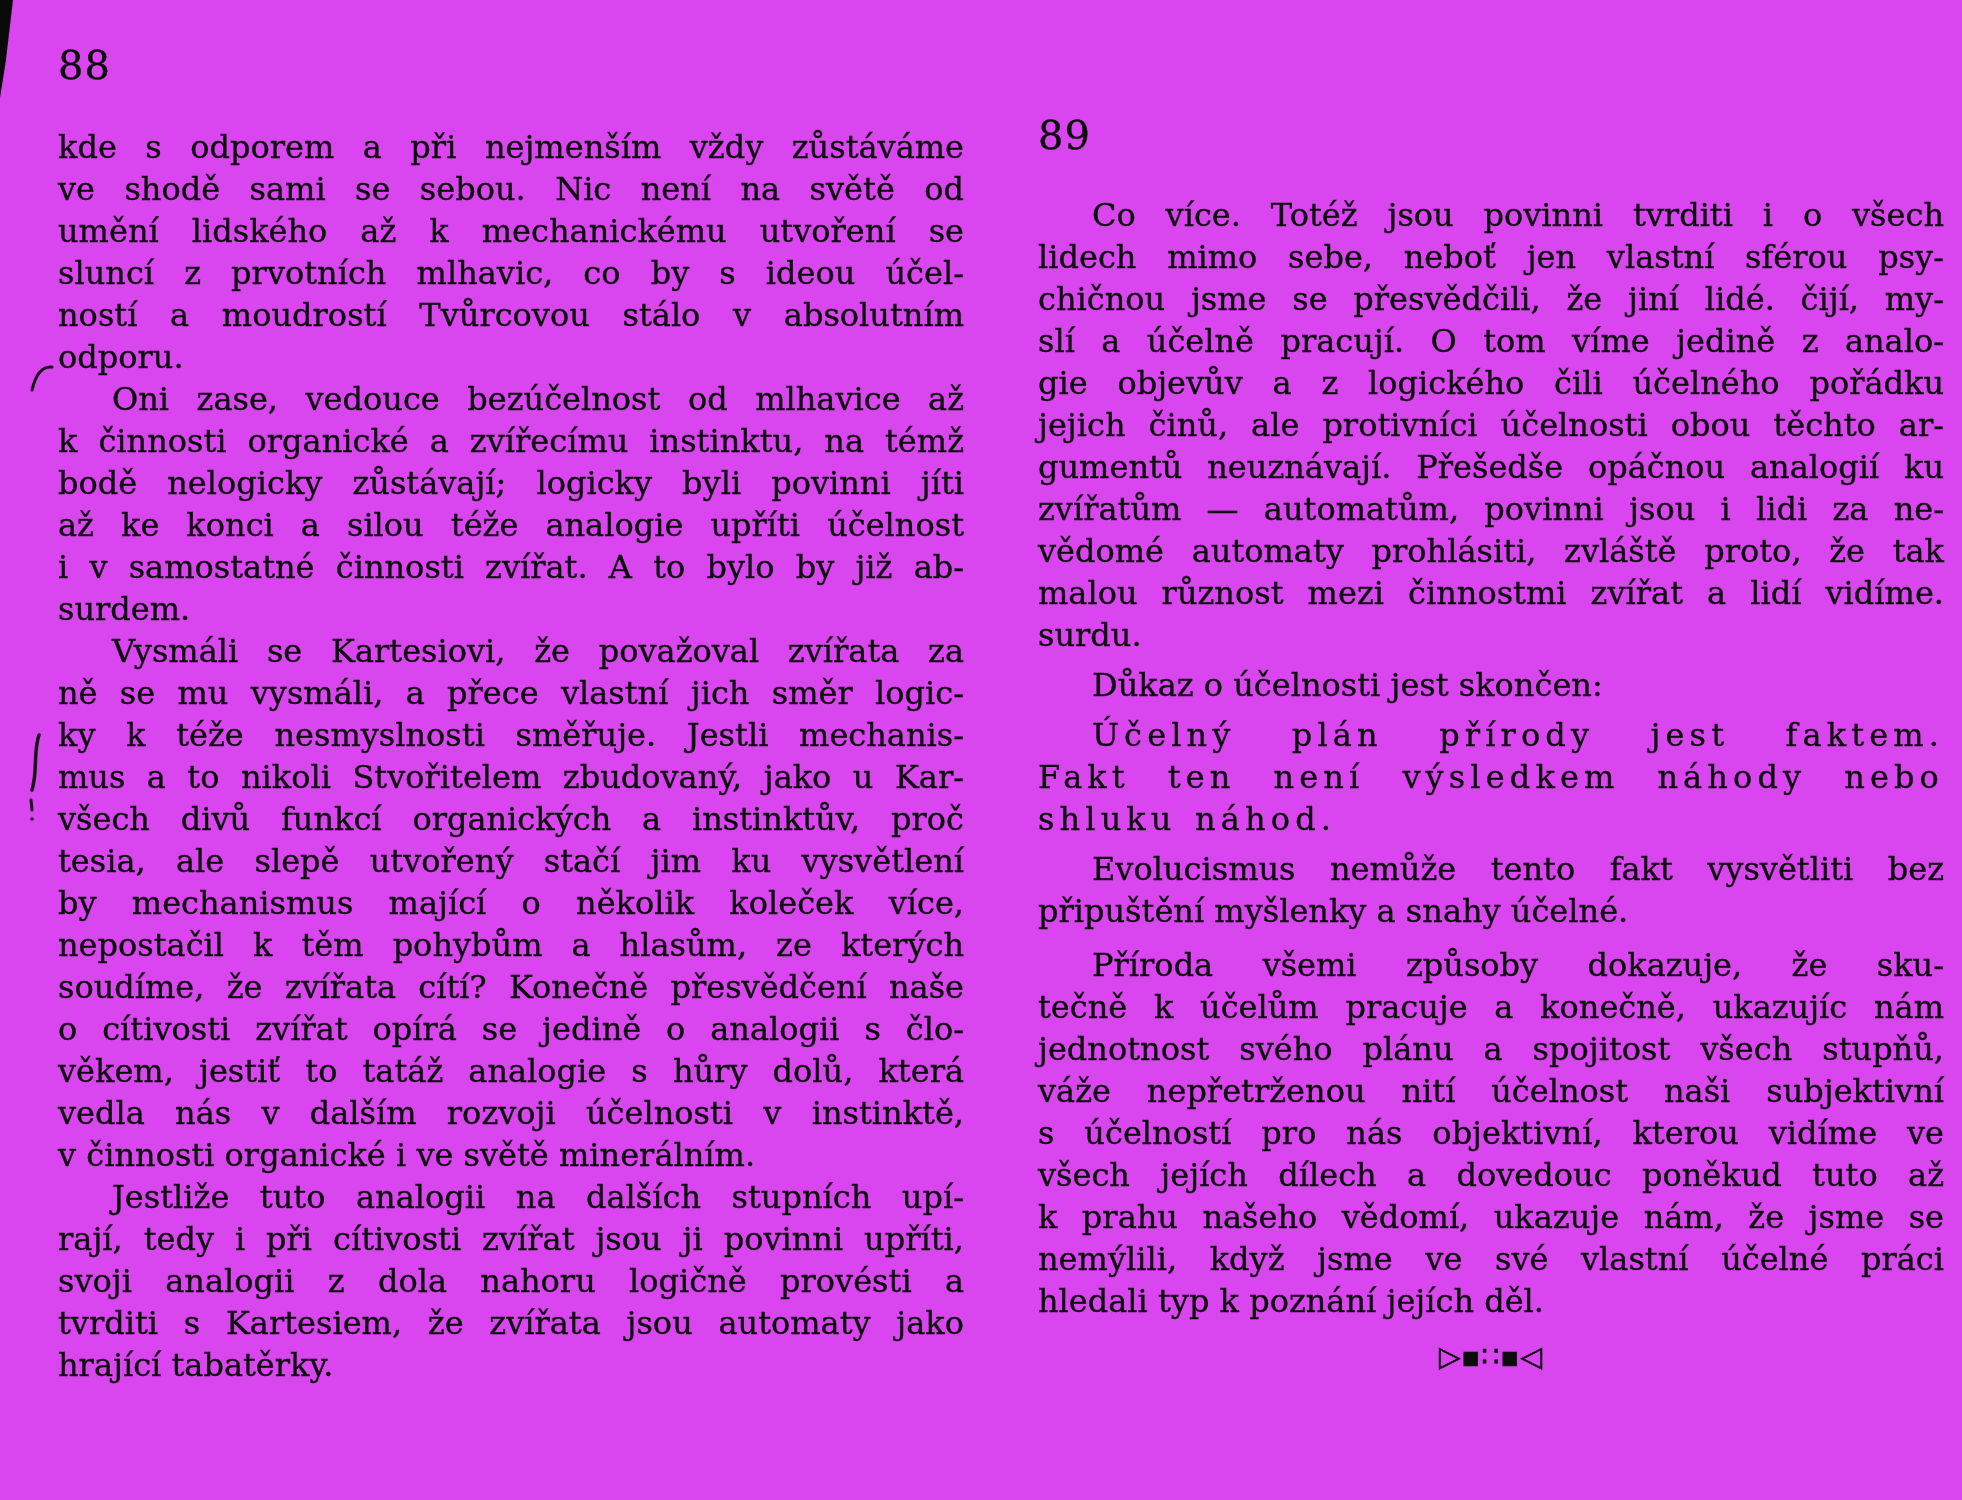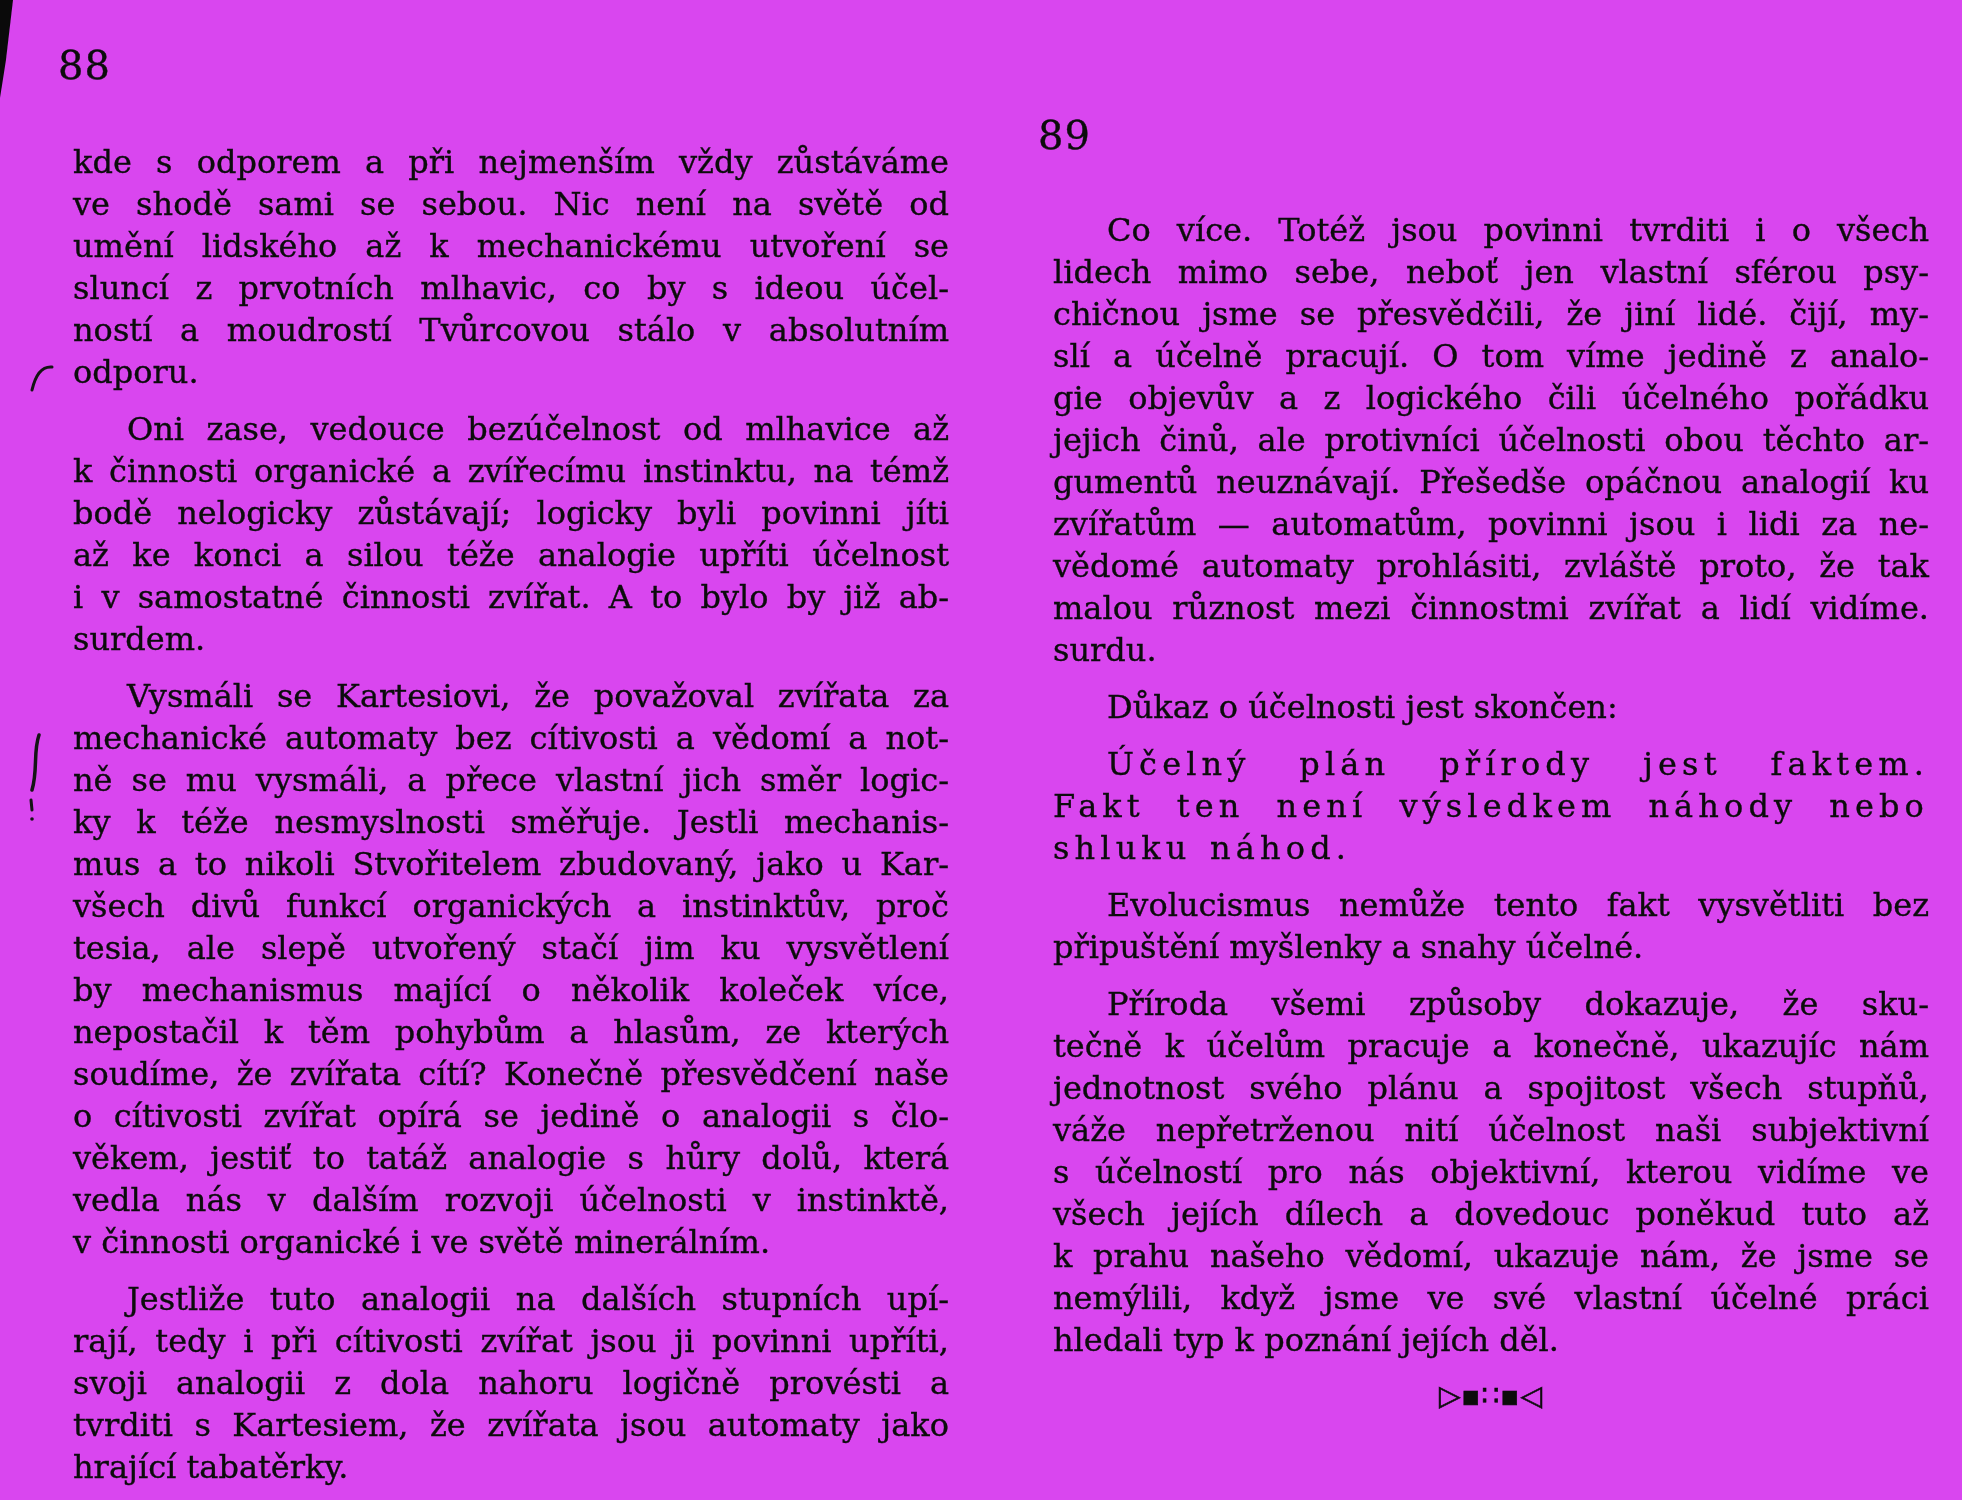--- a/index.html
+++ b/index.html
@@ -35,21 +35,21 @@
   .pagenum.left  { left: 58px; top: 42px; }
   .pagenum.right { left: 1038px; top: 112px; width: 908px; text-align: left; }
   .col {
     position: absolute;
     width: 906px;
     font-size: 32px;
     -webkit-text-stroke: 0.35px;
   }
   .left-col  { left: 58px;   top: 126px; }
   .right-col { left: 1038px; top: 194px; }
-  .para { margin: 15px; }
+  .para { margin: 0; }
   .para .line {
     line-height: 42px;
     white-space: nowrap;
     text-align: justify;
     text-align-last: justify;
   }
   .para .line:last-child { text-align-last: left; }
   .para .line:first-child { text-indent: 54px; }
   .para.noindent .line:first-child { text-indent: 0; }
   
@@ -98,21 +98,20 @@
     <div class="para">
         <div class="line">Oni zase, vedouce bezúčelnost od mlhavice až</div>
         <div class="line">k činnosti organické a zvířecímu instinktu, na témž</div>
         <div class="line">bodě nelogicky zůstávají; logicky byli povinni jíti</div>
         <div class="line">až ke konci a silou téže analogie upříti účelnost</div>
         <div class="line">i v samostatné činnosti zvířat. A to bylo by již ab-</div>
         <div class="line">surdem.</div>
       </div>
     <div class="para">
         <div class="line">Vysmáli se Kartesiovi, že považoval zvířata za</div>
-        <div class="line">mechanické automaty bez cítivosti a vědomí a not-</div>
         <div class="line">ně se mu vysmáli, a přece vlastní jich směr logic-</div>
         <div class="line">ky k téže nesmyslnosti směřuje. Jestli mechanis-</div>
         <div class="line">mus a to nikoli Stvořitelem zbudovaný, jako u Kar-</div>
         <div class="line">všech divů funkcí organických a instinktův, proč</div>
         <div class="line">tesia, ale slepě utvořený stačí jim ku vysvětlení</div>
         <div class="line">by mechanismus mající o několik koleček více,</div>
         <div class="line">nepostačil k těm pohybům a hlasům, ze kterých</div>
         <div class="line">soudíme, že zvířata cítí? Konečně přesvědčení naše</div>
         <div class="line">o cítivosti zvířat opírá se jedině o analogii s člo-</div>
         <div class="line">věkem, jestiť to tatáž analogie s hůry dolů, která</div>

